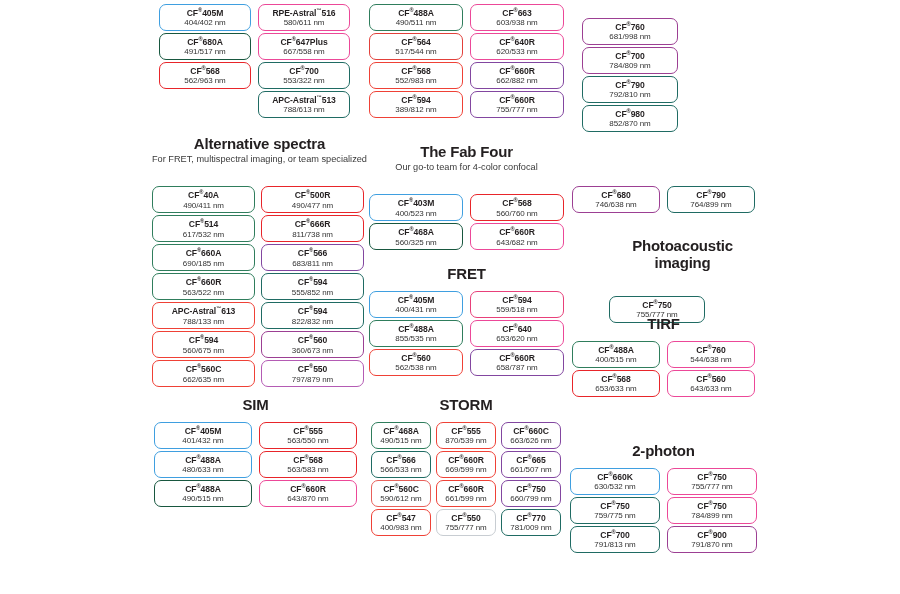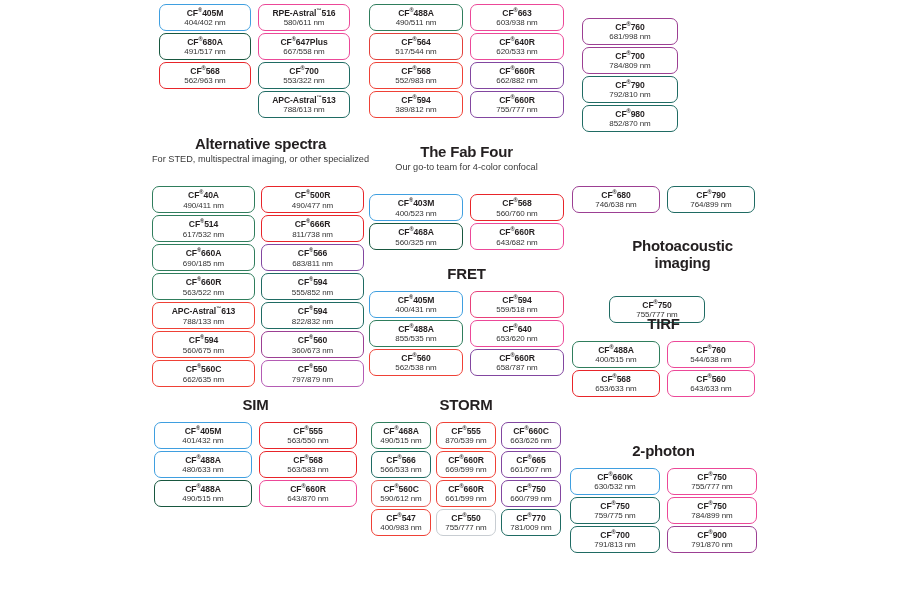--- a/index.html
+++ b/index.html
@@ -173,21 +173,21 @@
           </div>
           <div class="pill" style="width: 100%; border-color: rgb(31, 107, 99); height: 27px;">
             <div class="name">CF<span class="reg">®</span>980</div>
             <div class="spec">852/870 nm</div>
           </div>
         </div>
       </div>
     </div>
     <div class="group" style="left: 152px; top: 136px;">
       <div class="group-title" style="font-size: 15px;">Alternative spectra</div>
-      <div class="group-subtitle">For STED, multispectral imaging, or other specialized</div>
+      <div class="group-subtitle">For FRET, multispectral imaging, or team specialized</div>
       <div class="cols" style="gap: 6px; margin-top: 22px;">
         <div class="col" style="gap: 2px; width: 103px;">
           <div class="pill" style="width: 100%; border-color: rgb(47, 125, 92); height: 27px;">
             <div class="name">CF<span class="reg">®</span>40A</div>
             <div class="spec">490/411 nm</div>
           </div>
           <div class="pill" style="width: 100%; border-color: rgb(47, 125, 92); height: 27px;">
             <div class="name">CF<span class="reg">®</span>514</div>
             <div class="spec">617/532 nm</div>
           </div>

